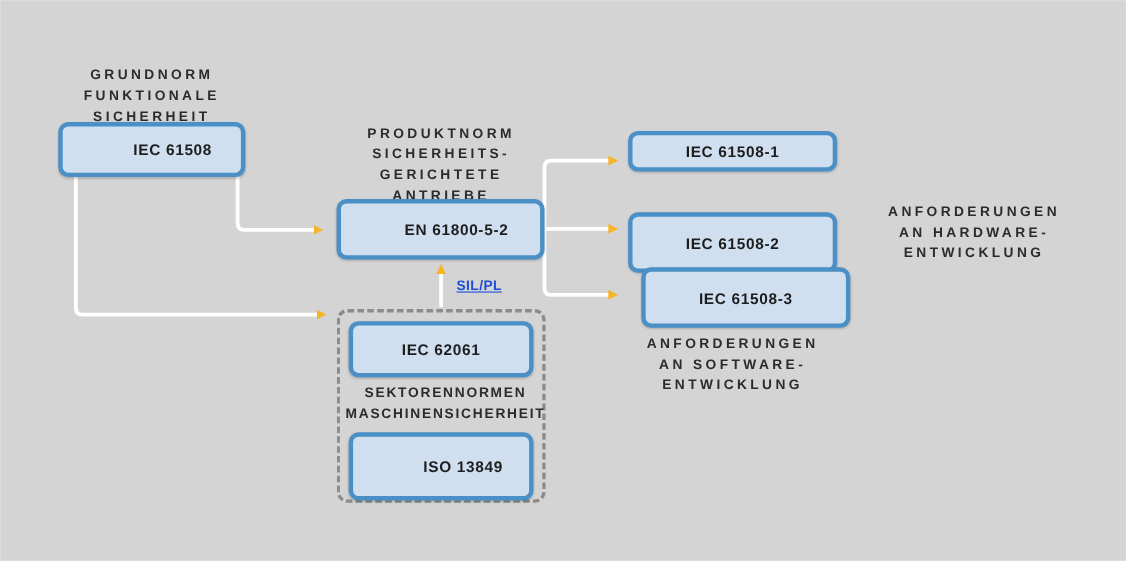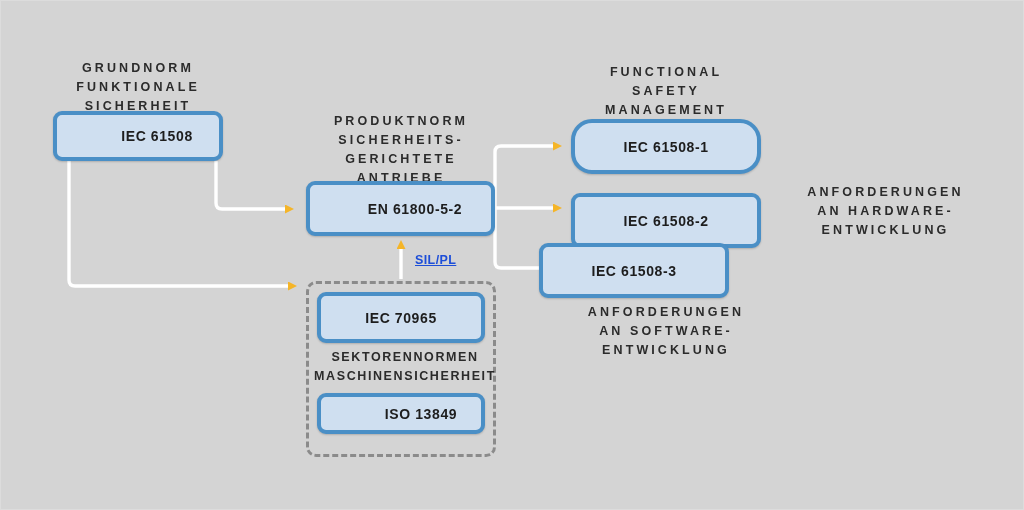--- a/index.html
+++ b/index.html
@@ -102,23 +102,20 @@
 
   <div class="caption" style="left:42px; top:58px; width:190px;">GRUNDNORM
 FUNKTIONALE
 SICHERHEIT</div>
 
   <div class="caption" style="left:300px; top:111px; width:200px;">PRODUKTNORM
 SICHERHEITS-
 GERICHTETE
 ANTRIEBE</div>
 
-  <div class="caption" style="left:565px; top:62px; width:200px;">FUNCTIONAL
-SAFETY
-MANAGEMENT</div>
 
   <div class="caption" style="left:772px; top:182px; width:225px;">ANFORDERUNGEN
 AN HARDWARE-
 ENTWICKLUNG</div>
 
   <div class="caption" style="left:545px; top:302px; width:240px;">ANFORDERUNGEN
 AN SOFTWARE-
 ENTWICKLUNG</div>
 
   <div class="group-frame" style="left:305px; top:280px; width:190px; height:176px;"></div>
@@ -128,34 +125,34 @@
 
   <div class="node" style="left:52px; top:110px; width:170px; height:50px;padding-left:38px;">
     <span>IEC 61508</span>
   </div>
 
   <div class="node" style="left:305px; top:180px; width:189px; height:55px;padding-left:29px;">
     <span>EN 61800-5-2</span>
   </div>
 
   <div class="node" style="left:316px; top:291px; width:168px; height:51px;">
-    <span>IEC 70965</span>
+    <span>IEC 62061</span>
   </div>
 
-  <div class="node" style="left:316px; top:392px; width:168px; height:41px;padding-left:40px;">
+  <div class="node" style="left:316px; top:392px; width:168px; height:62px;padding-left:40px;">
     <span>ISO 13849</span>
   </div>
 
-  <div class="node" style="left:570px; top:118px; width:190px; height:55px;border-radius:21px;">
+  <div class="node" style="left:570px; top:118px; width:190px; height:37px;">
     <span>IEC 61508-1</span>
   </div>
 
   <div class="node" style="left:570px; top:192px; width:190px; height:55px;">
     <span>IEC 61508-2</span>
   </div>
 
-  <div class="node" style="left:538px; top:242px; width:190px; height:55px;">
+  <div class="node" style="left:582px; top:242px; width:190px; height:55px;">
     <span>IEC 61508-3</span>
   </div>
 
   <div class="sil-label" style="left:414px; top:252px;">SIL/PL</div>
 
 </div>
 
 </body></html>

